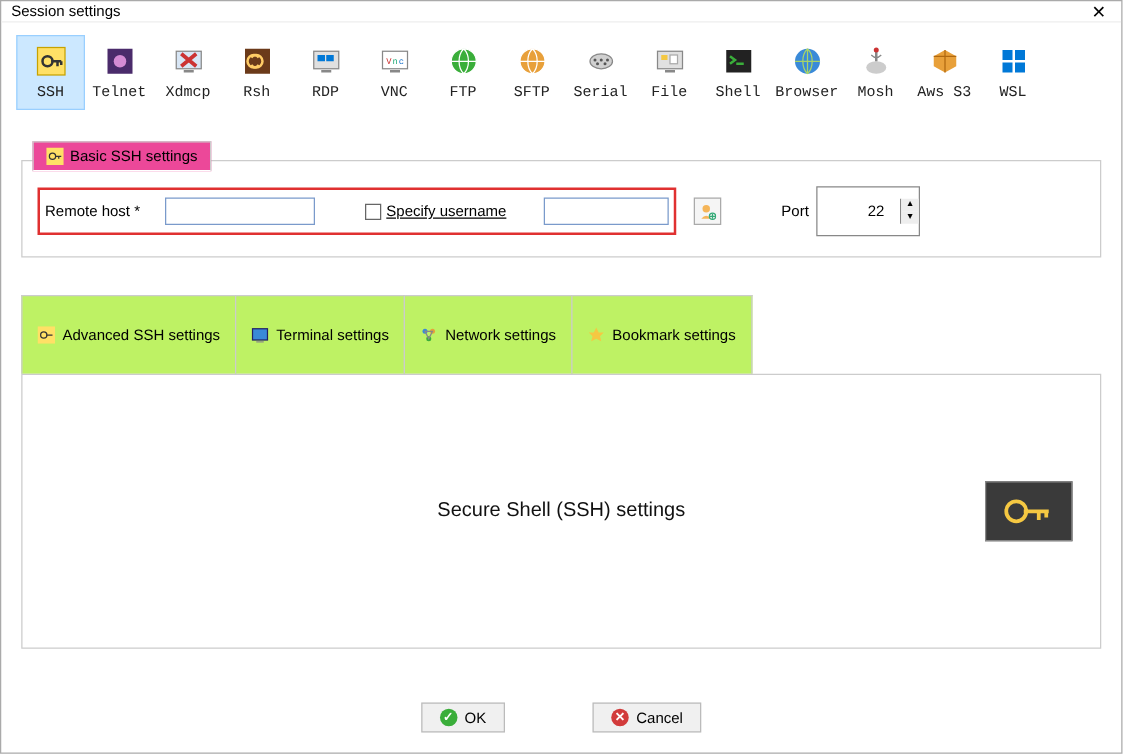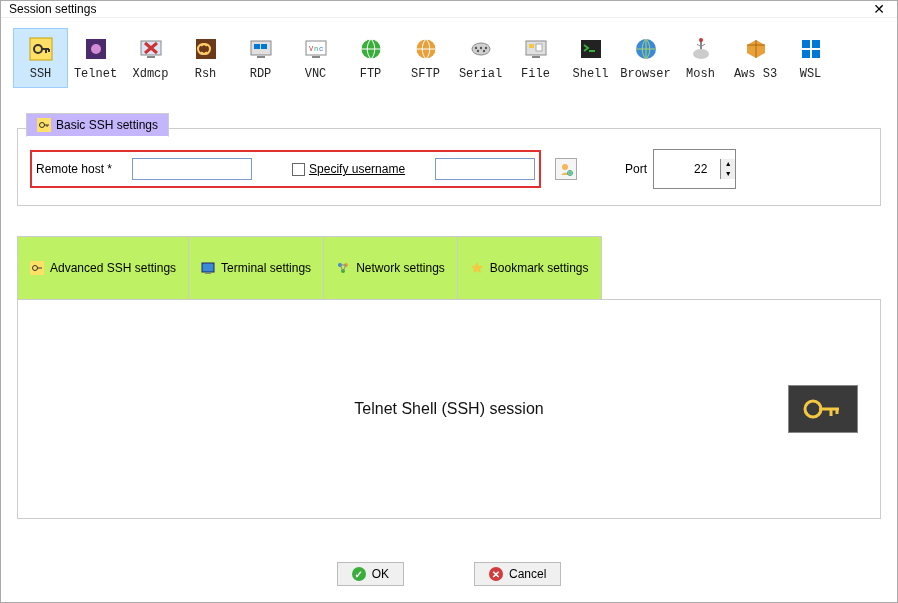--- a/index.html
+++ b/index.html
@@ -6,21 +6,21 @@
     body { font-family: "Segoe UI", Tahoma, sans-serif; font-size: 12px; background: #fff; width: 898px; height: 603px; border: 1px solid #aaa; position: relative; }
     .titlebar { height: 17px; display: flex; align-items: center; justify-content: space-between; padding: 0 8px; border-bottom: 1px solid #eee; }
     .close-btn { width: 20px; height: 20px; display:flex; align-items:center; justify-content:center; cursor:pointer; font-size:14px; }
     .toolbar { display: flex; padding: 10px 12px 4px 12px; gap: 0; font-family: Liberation Mono, monospace; }
     .tool-item { width: 55px; display:flex; flex-direction:column; align-items:center; gap:4px; padding:6px 0; cursor:pointer; border:1px solid transparent; }
     .tool-item.selected { background:#cce8ff; border:1px solid #99cfff; }
     .tool-icon { width:28px; height:28px; display:flex; align-items:center; justify-content:center; }
     .tool-label { font-size:12px; color:#222; }
     .section-outer { margin: 20px 16px 0 16px; border:1px solid #ccc; position:relative; }
     .tab-header { position:absolute; top:-16px; left:8px; display:flex; }
-    .tab { background:#c4b5fd; border:1px solid #ccc; border-bottom:1px solid #fff; padding:4px 10px; display:flex; align-items:center; gap:5px; font-size:12px; }
+    .tab { background:#ec4899; border:1px solid #ccc; border-bottom:1px solid #fff; padding:4px 10px; display:flex; align-items:center; gap:5px; font-size:12px; }
     .tab-icon { width:14px; height:14px; display:inline-flex; align-items:center; justify-content:center; }
     .basic-body { padding: 20px 12px 16px 12px; }
     .highlight-row { border:2px solid #e03030; padding:6px 4px; display:flex; align-items:center; gap:20px; }
     .row-all { display:flex; align-items:center; gap:8px; width:100%; }
     .text-input { border:1px solid #7a9acb; height:22px; padding:0 4px; font-size:12px; }
     .text-input.host { width:120px; }
     .text-input.user { width:100px; background:#fff; }
     .checkbox-wrap { display:flex; align-items:center; gap:4px; margin-left:20px;text-decoration:underline; }
     .checkbox { width:13px; height:13px; border:1px solid #666; background:#fff; }
     .user-icon-btn { width:22px; height:22px; border:1px solid #aaa; background:#f5f5f5; display:flex; align-items:center; justify-content:center; cursor:pointer; margin-left:6px; }
@@ -290,21 +290,21 @@
     <div class="adv-tab">
       <span class="tab-icon">
           <svg width="14" height="14">
             <path d="M7 1 L9 5 L13 5 L10 8 L11 12 L7 10 L3 12 L4 8 L1 5 L5 5 Z" fill="#f5c842"></path>
           </svg>
         </span>
       <span>Bookmark settings</span>
     </div>
   </div>
   <div class="adv-body">
-    <span class="session-label">Telnet Shell (SSH) session</span>
+    <span class="session-label">Secure Shell (SSH) settings</span>
     <div class="big-key-icon">
       <svg width="48" height="30">
           <circle cx="14" cy="15" r="8" fill="none" stroke="#f5c842" stroke-width="3"></circle>
           <path d="M20 15 h20 M32 15 v7 M38 15 v5" stroke="#f5c842" stroke-width="3"></path>
         </svg>
     </div>
   </div>
 </div>
 
 <div class="footer">

